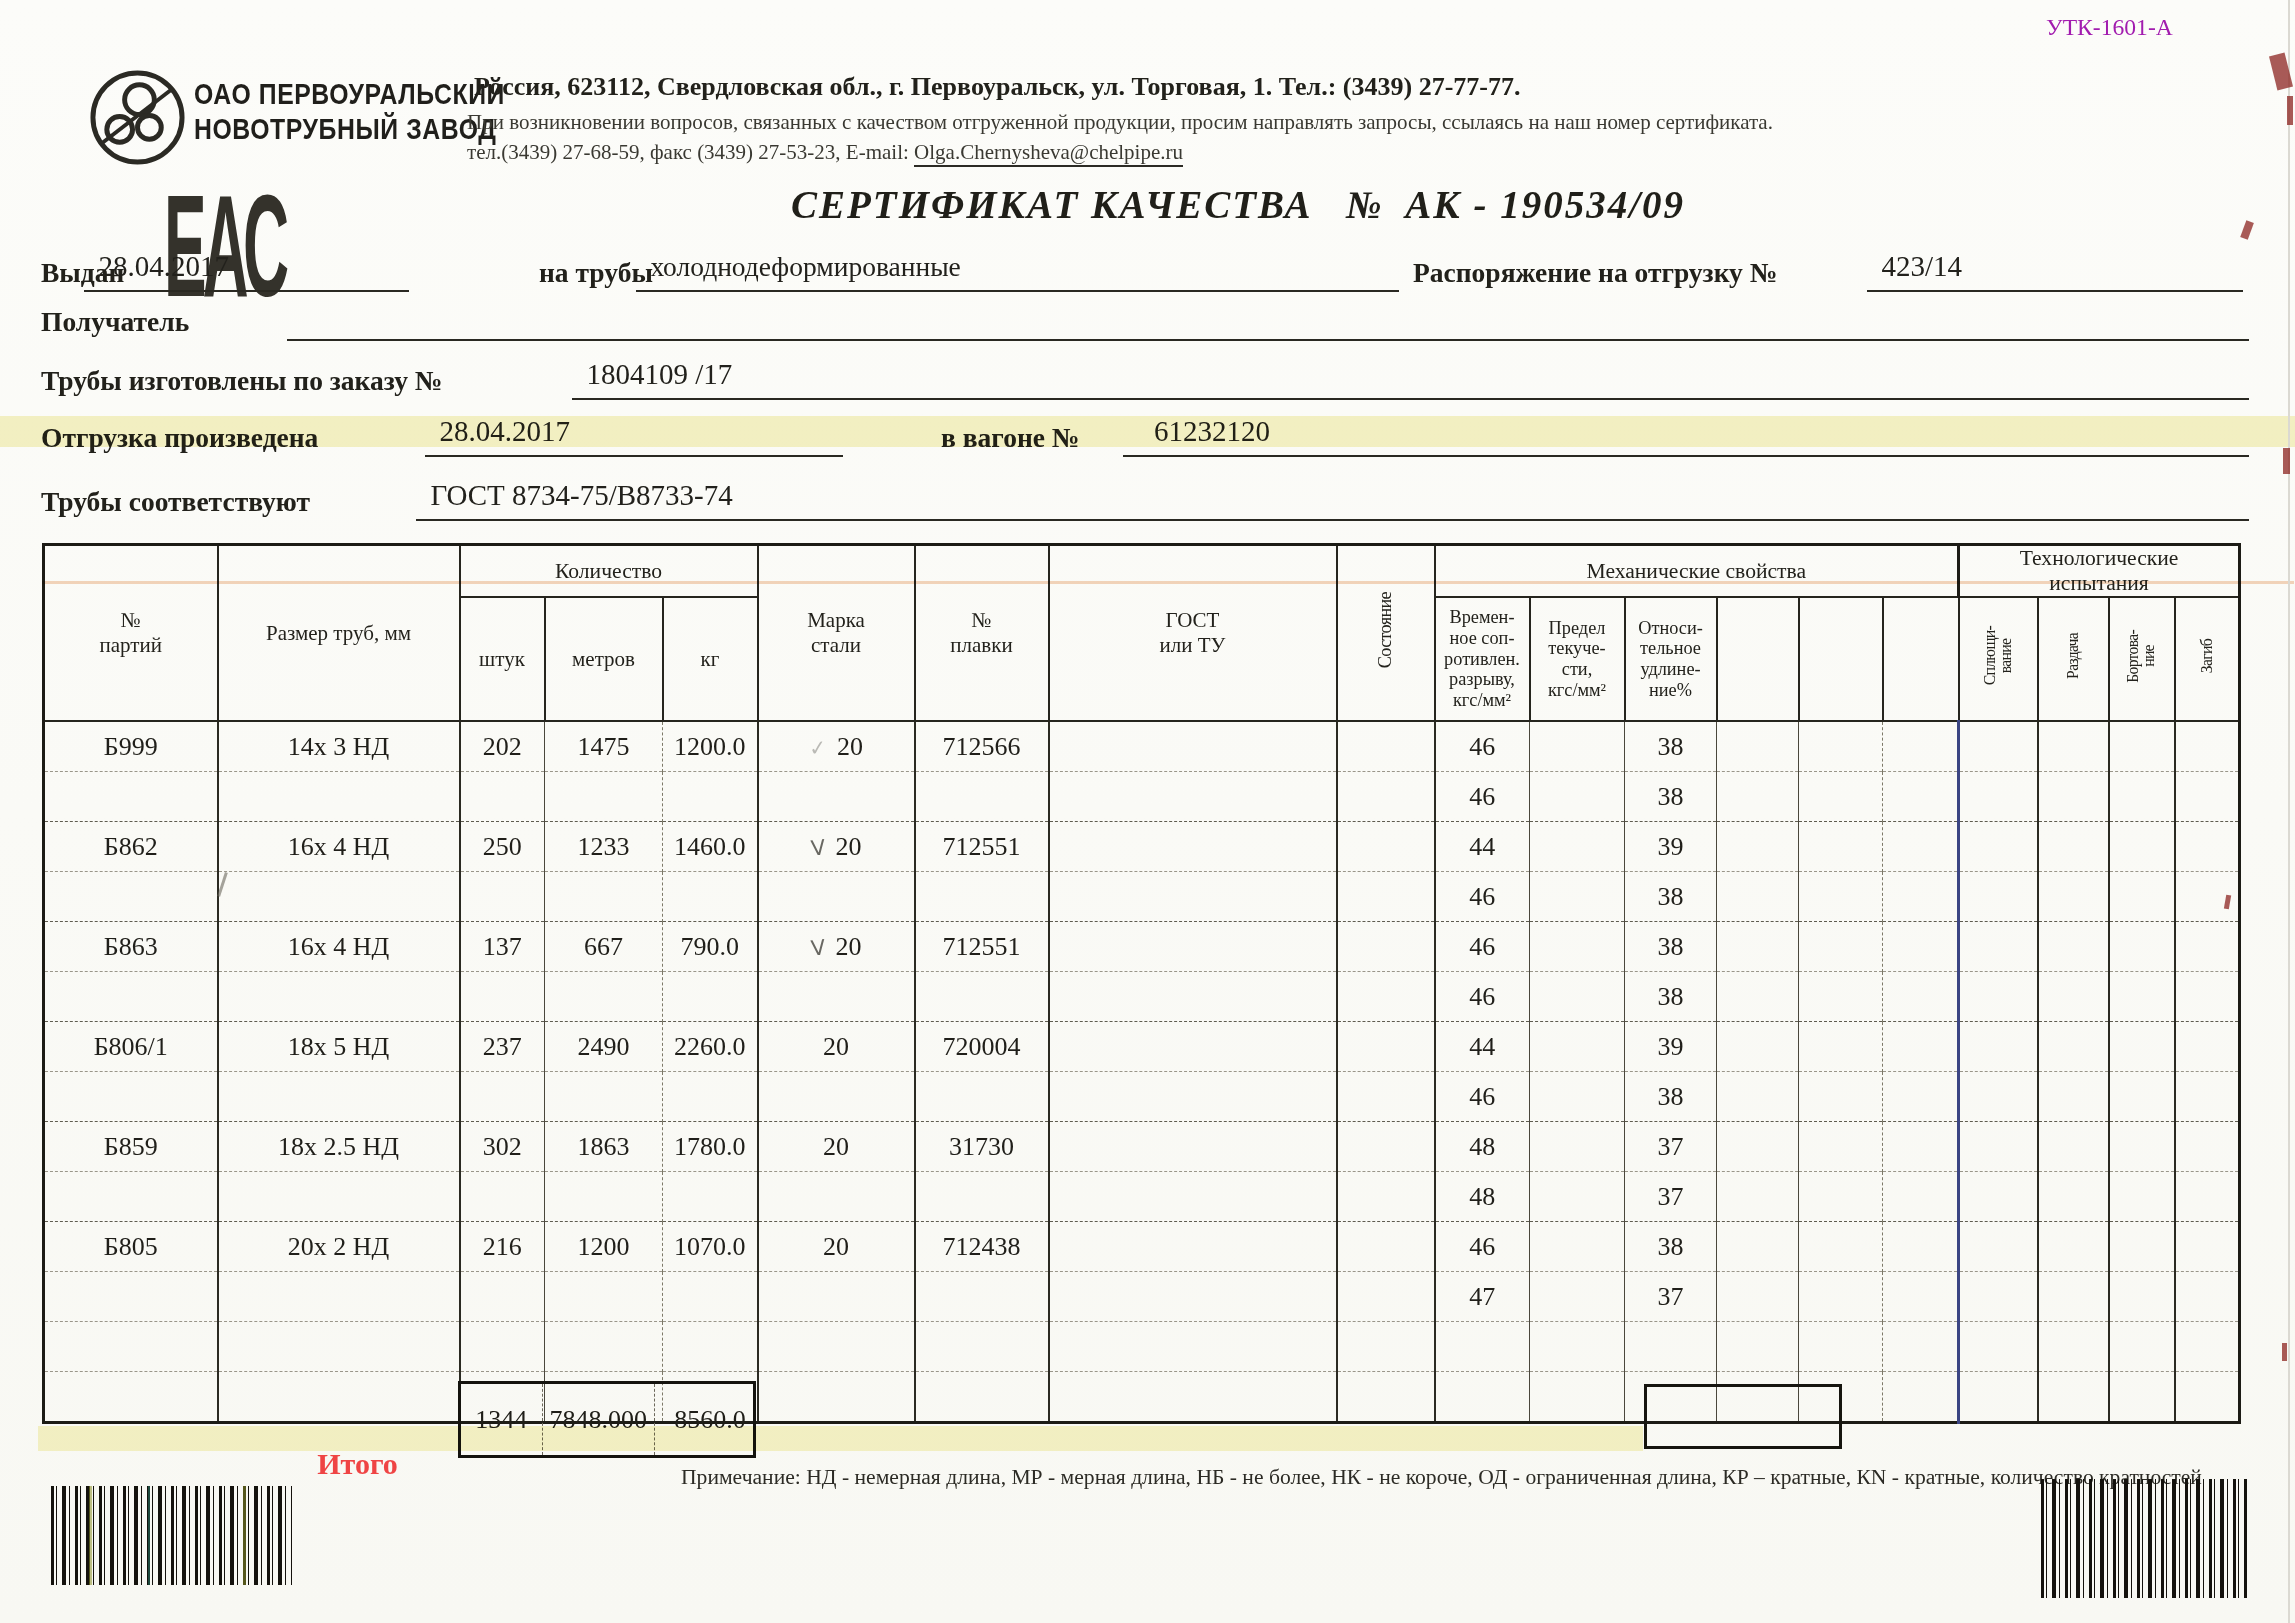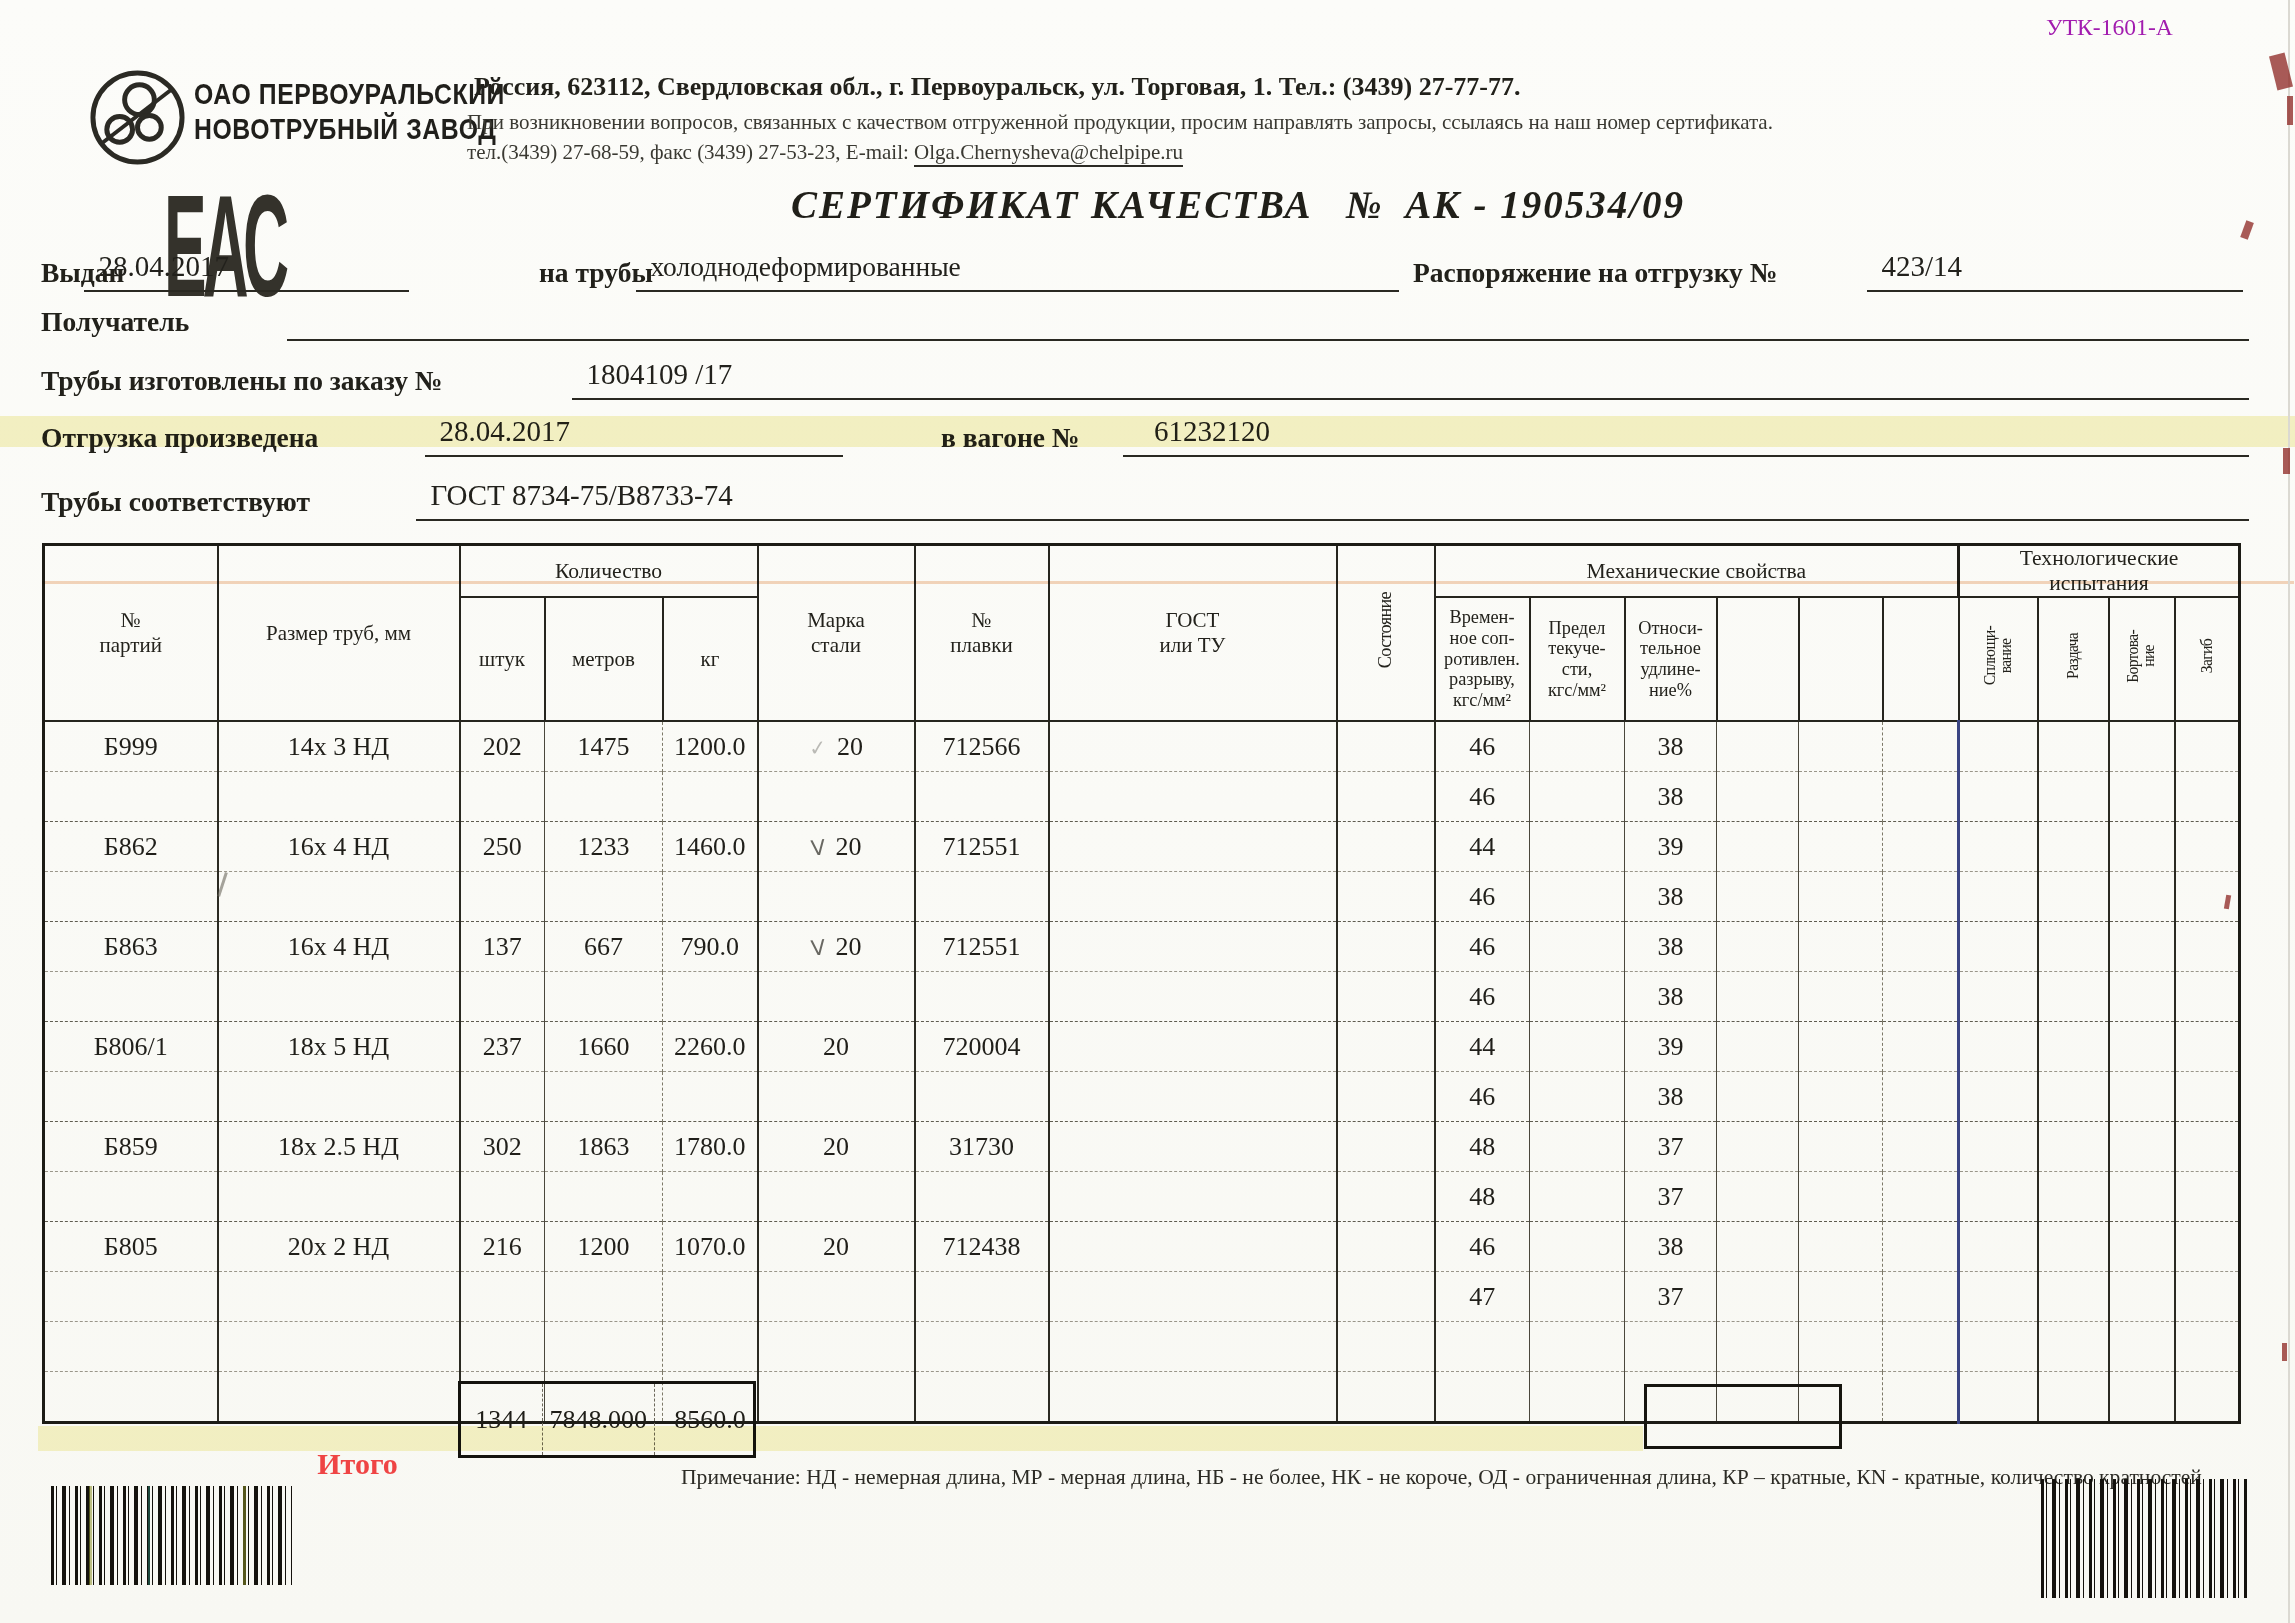--- a/index.html
+++ b/index.html
@@ -343,21 +343,21 @@
           <td class="col-m6"></td>
           <td class="col-t1"></td>
           <td class="col-t2"></td>
           <td class="col-t3"></td>
           <td class="col-t4"></td>
         </tr>
         <tr class="batch-start">
           <td class="col-batch">Б806/1</td>
           <td class="col-size">18х 5 НД</td>
           <td class="col-pcs">237</td>
-          <td class="col-m">1660</td>
+          <td class="col-m">2490</td>
           <td class="col-kg">2260.0</td>
           <td class="col-steel"><span>20</span></td>
           <td class="col-heat">720004</td>
           <td class="col-gost"></td>
           <td class="col-state"></td>
           <td class="col-tensile">44</td>
           <td class="col-yield"></td>
           <td class="col-elong">39</td>
           <td class="col-m4"></td>
           <td class="col-m5"></td>

